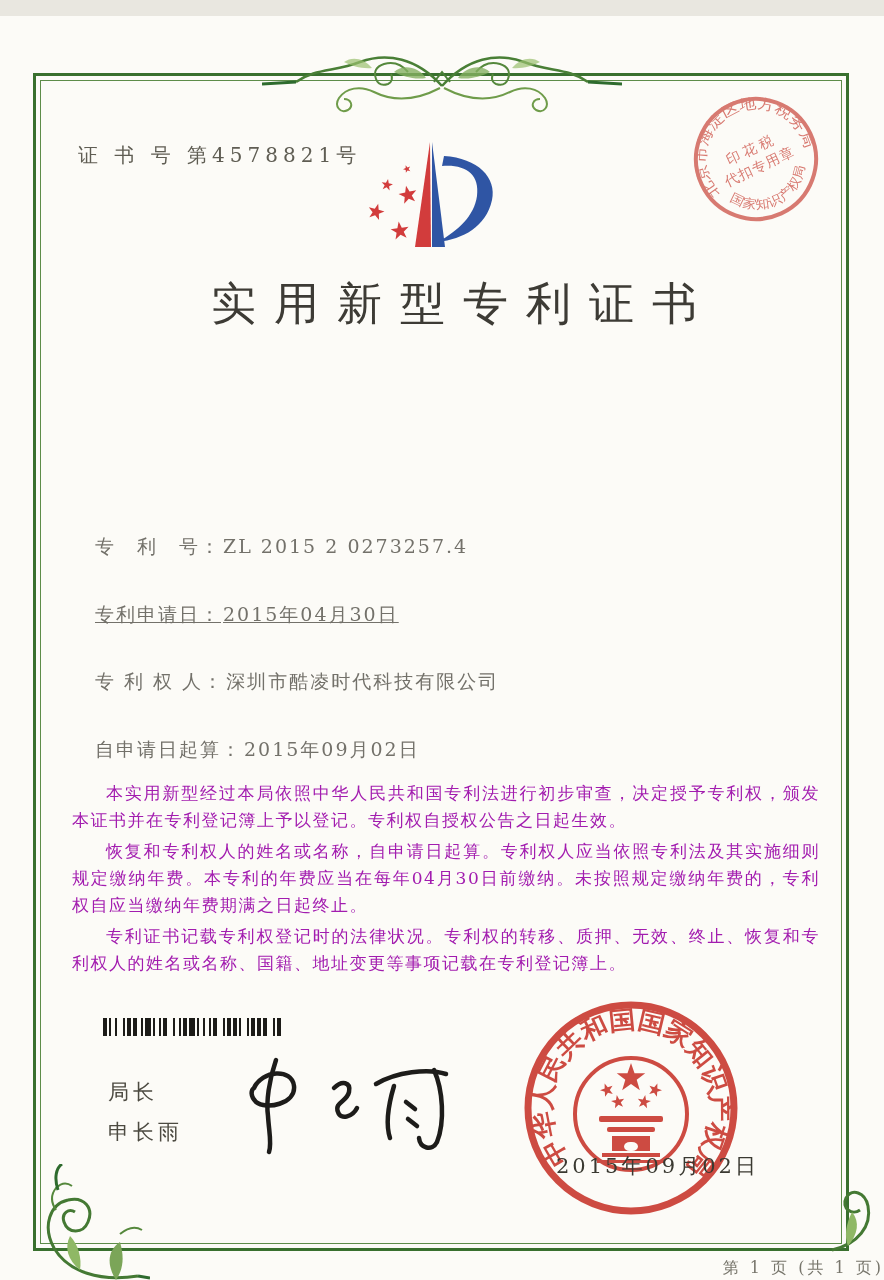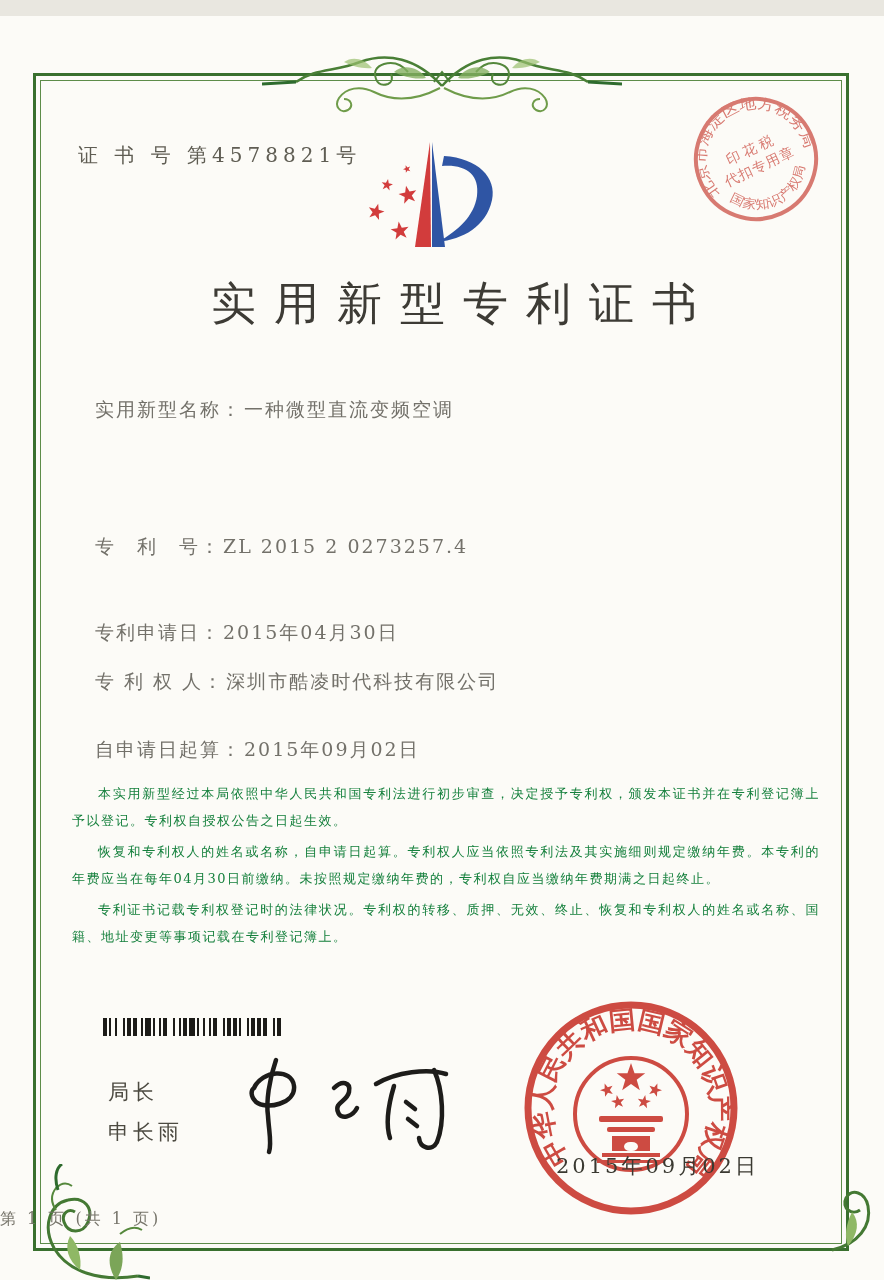--- a/index.html
+++ b/index.html
@@ -34,40 +34,40 @@
   
   .field{
     position:absolute;left:95px;width:720px;
     font-size:19px;letter-spacing:2px;white-space:nowrap;color:#73716а;
   }
   .field, .field span{color:#73716a;}
   .field .lbl{margin-right:2px;}
   
   .body-text{
     position:absolute;left:72px;top:764px;width:748px;
-    font-size:13px;line-height:27px;letter-spacing:1.5px;color:#15803d;
+    font-size:17px;line-height:27px;letter-spacing:1.5px;color:#a21caf;
     text-align:justify;
   }
   .body-text p{margin:0 0 4px 0;text-indent:2em;}
   
   .barcode{
     position:absolute;left:103px;top:1002px;height:18px;width:240px;
     display:flex;align-items:stretch;overflow:hidden;
   }
   .officer-title{position:absolute;left:108px;top:1062px;font-size:21px;letter-spacing:4px;color:#4c4a41;font-family:"DejaVu Sans","Liberation Sans",sans-serif;}
   .officer-name{position:absolute;left:108px;top:1102px;font-size:21px;letter-spacing:4px;color:#4c4a41;font-family:"DejaVu Sans","Liberation Sans",sans-serif;}
   .signature{position:absolute;left:238px;top:1030px;}
   .seal-main{position:absolute;left:519px;top:980px;opacity:.9;}
   .seal-tax{position:absolute;left:676px;top:63px;opacity:.8;}
   .seal-date{
     position:absolute;left:556px;top:1136px;z-index:6;
     font-size:21px;letter-spacing:3px;color:#3a3931;
   }
   .footer{
-    position:absolute;left:0;top:1193px;width:884px;text-align:left;
+    position:absolute;left:0;top:1242px;width:884px;text-align:right;
     font-size:16px;letter-spacing:3px;color:#77756b;
   }
   .seal-ring-text{fill:#c9392f;font-family:"DejaVu Serif","Liberation Serif",serif;}
 </style>
 </head>
 <body>
 
 <div class="page">
 
   <div class="frame-outer">
@@ -131,27 +131,24 @@
       <text class="seal-ring-text" font-size="12.5" style="fill:#cf5a50;">
         <textPath href="#taxBottom" startOffset="0" textLength="98" lengthAdjust="spacingAndGlyphs">国家知识产权局</textPath>
       </text>
       <text x="80" y="74" text-anchor="middle" font-size="14" letter-spacing="4" class="seal-ring-text" style="fill:#cf5a50;">印花税</text>
       <text x="80" y="93" text-anchor="middle" font-size="14" letter-spacing="1" class="seal-ring-text" style="fill:#cf5a50;">代扣专用章</text>
     </g>
   </svg>
 
   <div class="title">实用新型专利证书</div>
 
-  <div class="field" style="top:381px;">
-    <span class="lbl">实用新型名称：</span><span>一种微型直流变频空调</span>
-  </div>
   <div class="field" style="top:518px;">
     <span class="lbl">专　利　号：</span><span>ZL 2015 2 0273257.4</span>
   </div>
-  <div class="field" style="top:604px;">
+  <div class="field" style="top:586px;text-decoration:underline;">
     <span class="lbl">专利申请日：</span><span>2015年04月30日</span>
   </div>
   <div class="field" style="top:653px;">
     <span class="lbl">专 利 权 人：</span><span>深圳市酷凌时代科技有限公司</span>
   </div>
   <div class="field" style="top:721px;">
     <span class="lbl">自申请日起算：</span><span>2015年09月02日</span>
   </div>
 
   <div class="body-text">

